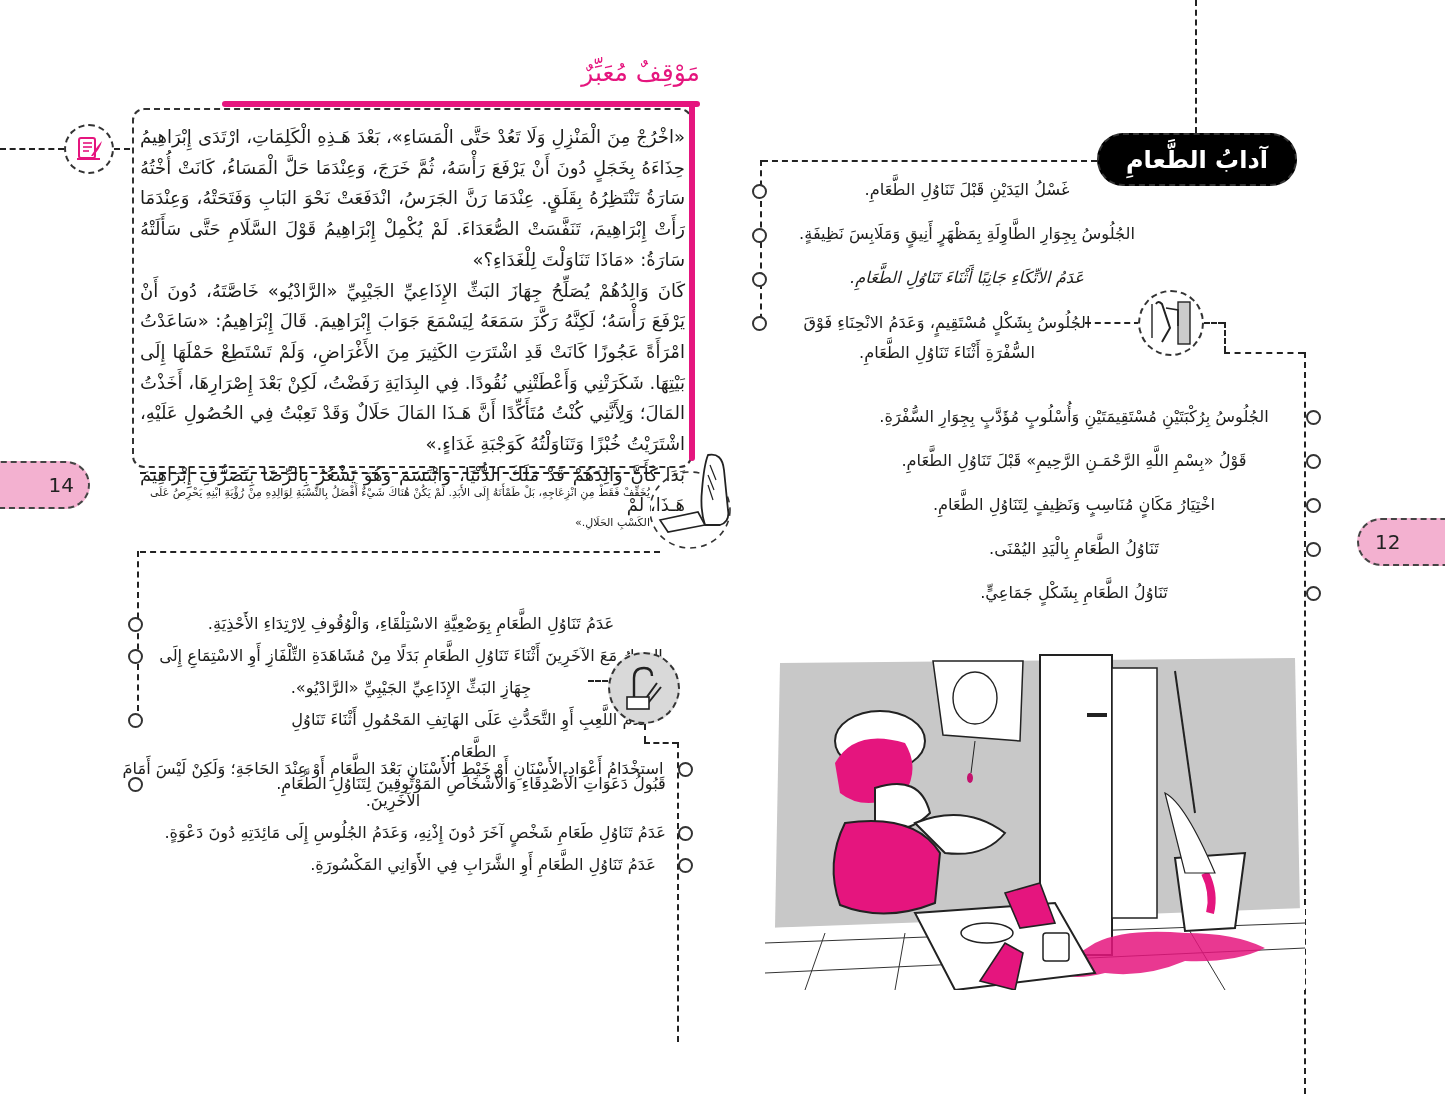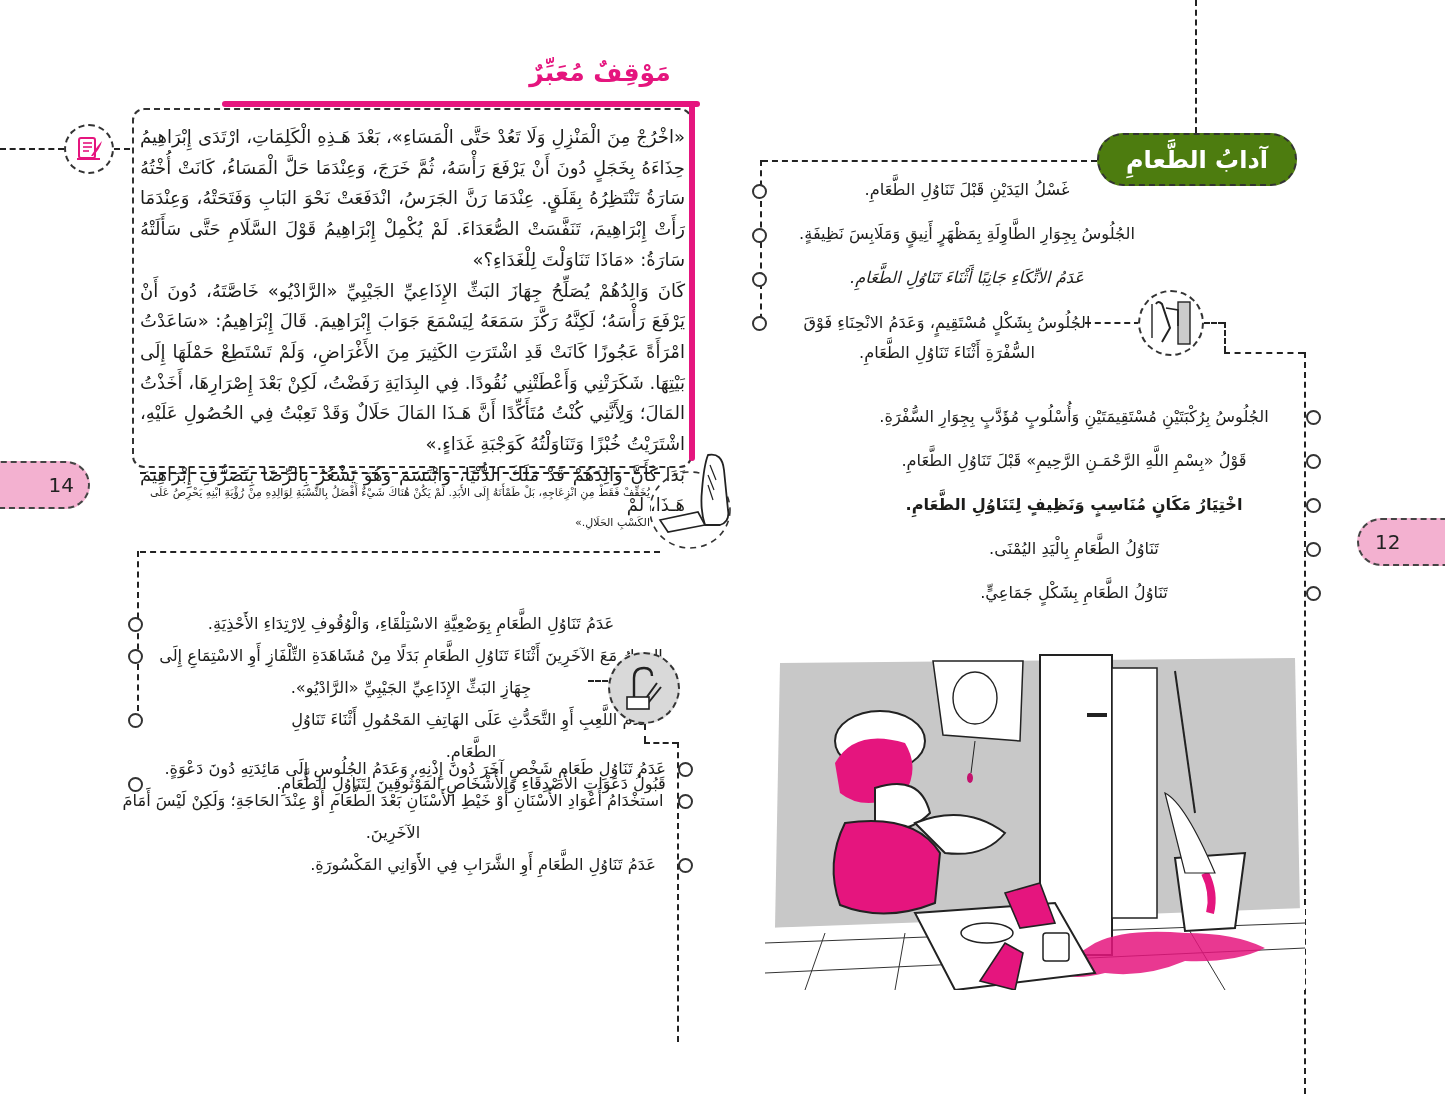--- a/index.html
+++ b/index.html
@@ -8,21 +8,21 @@
 
     .dash { position: absolute; border: 0 dashed #222; }
     .dash-h { border-top-width: 2px; height: 0; }
     .dash-v { border-left-width: 2px; width: 0; }
 
     .rtl { direction: rtl; text-align: center; }
 
     
     .story-title {
       position: absolute; left: 500px; top: 58px; width: 200px; height: 40px;
-      color: #e5157e; font-size: 25px; font-weight: bold; text-align: center; direction: rtl;
+      color: #e5157e; font-size: 25px; font-weight: normal; text-align: right; direction: rtl;
     }
     .story-box {
       position: absolute; left: 132px; top: 108px; width: 560px; height: 360px;
       border: 2px dashed #333; border-radius: 12px; background: #fff;
     }
     .story-accent-top {
       position: absolute; left: 222px; top: 101px; width: 478px; height: 6px;
       background: #e5157e; border-radius: 3px;
     }
     .story-accent-right {
@@ -51,21 +51,21 @@
     }
 
     .bullet-list { position: absolute; direction: rtl; }
     .bullet-dot {
       position: absolute; right: 0; top: 9px; width: 15px; height: 15px;
       border: 2px solid #333; border-radius: 50%; background: #fff;
     }
 
     .adab-pill {
       position: absolute; left: 1097px; top: 133px; width: 200px; height: 53px;
-      background: #4d7c0f; border: 2px dashed #333; border-radius: 26px;
+      background: #000000; border: 2px dashed #333; border-radius: 26px;
       color: #fff; font-size: 24px; font-weight: bold; display: flex;
       align-items: center; justify-content: center; direction: rtl;
     }
 
     .illustration {
       position: absolute; left: 765px; top: 643px; width: 540px; height: 347px;
       overflow: hidden;
     }
   </style>
 </head>
@@ -148,25 +148,25 @@
 </div>
 <div class="dash dash-h" style="left:588px;top:680px;width:20px;"></div>
 <div class="dash dash-v" style="left:644px;top:724px;height:18px;"></div>
 <div class="dash dash-h" style="left:644px;top:742px;width:34px;"></div>
 
 <div class="dash dash-v" style="left:677px;top:742px;height:300px;"></div>
 
 <div style="position:absolute;left:300px;top:753px;width:390px;">
   <div style="position:relative;padding-right:24px;">
     <span class="bullet-dot" style="right:-3px;"></span>
-    <p class="rtl" style="font-size:16.2px;line-height:32px;white-space:nowrap;direction:rtl;text-align:right;margin-left:-180px;">عَدَمُ تَنَاوُلِ طَعَامِ شَخْصٍ آخَرَ دُونَ إِذْنِهِ، وَعَدَمُ الجُلُوسِ إِلَى مَائِدَتِهِ دُونَ دَعْوَةٍ.</p>
+    <p class="rtl" style="font-size:16.2px;line-height:32px;margin-left:-180px;">استخْدَامُ أَعْوَادِ الأَسْنَانِ أَوْ خَيْطِ الأَسْنَانِ بَعْدَ الطَّعَامِ أَوْ عِنْدَ الحَاجَةِ؛ وَلَكِنْ لَيْسَ أَمَامَ الآخَرِينَ.</p>
   </div>
   <div style="position:relative;padding-right:24px;">
     <span class="bullet-dot" style="right:-3px;"></span>
-    <p class="rtl" style="font-size:16.2px;line-height:32px;margin-left:-180px;">استخْدَامُ أَعْوَادِ الأَسْنَانِ أَوْ خَيْطِ الأَسْنَانِ بَعْدَ الطَّعَامِ أَوْ عِنْدَ الحَاجَةِ؛ وَلَكِنْ لَيْسَ أَمَامَ الآخَرِينَ.</p>
+    <p class="rtl" style="font-size:16.2px;line-height:32px;white-space:nowrap;direction:rtl;text-align:right;margin-left:-180px;">عَدَمُ تَنَاوُلِ طَعَامِ شَخْصٍ آخَرَ دُونَ إِذْنِهِ، وَعَدَمُ الجُلُوسِ إِلَى مَائِدَتِهِ دُونَ دَعْوَةٍ.</p>
   </div>
   <div style="position:relative;padding-right:24px;">
     <span class="bullet-dot" style="right:-3px;"></span>
     <p class="rtl" style="font-size:16.2px;line-height:32px;">عَدَمُ تَنَاوُلِ الطَّعَامِ أَوِ الشَّرَابِ فِي الأَوَانِي المَكْسُورَةِ.</p>
   </div>
 </div>
 
 <div class="dash dash-v" style="left:1195px;top:0;height:133px;"></div>
 
 <div class="adab-pill">آدابُ الطَّعامِ</div>
@@ -209,21 +209,21 @@
 
 <div style="position:absolute;left:860px;top:400px;width:454px;">
   <div style="position:relative;padding-right:26px;height:44px;">
     <span class="bullet-dot" style="right:-7px;top:10px;"></span>
     <p class="rtl" style="font-size:16.2px;line-height:34px;">الجُلُوسُ بِرُكْبَتَيْنِ مُسْتَقِيمَتَيْنِ وَأُسْلُوبٍ مُؤَدَّبٍ بِجِوَارِ السُّفْرَةِ.</p>
   </div>
   <div style="position:relative;padding-right:26px;height:44px;">
     <span class="bullet-dot" style="right:-7px;top:10px;"></span>
     <p class="rtl" style="font-size:16.2px;line-height:34px;">قَوْلُ «بِسْمِ اللَّهِ الرَّحْمَـنِ الرَّحِيمِ» قَبْلَ تَنَاوُلِ الطَّعَامِ.</p>
   </div>
-  <div style="position:relative;padding-right:26px;height:44px;font-weight:bold;">
+  <div style="position:relative;padding-right:26px;height:44px;">
     <span class="bullet-dot" style="right:-7px;top:10px;"></span>
     <p class="rtl" style="font-size:16.2px;line-height:34px;">اخْتِيَارُ مَكَانٍ مُنَاسِبٍ وَنَظِيفٍ لِتَنَاوُلِ الطَّعَامِ.</p>
   </div>
   <div style="position:relative;padding-right:26px;height:44px;">
     <span class="bullet-dot" style="right:-7px;top:10px;"></span>
     <p class="rtl" style="font-size:16.2px;line-height:34px;">تَنَاوُلُ الطَّعَامِ بِالْيَدِ اليُمْنَى.</p>
   </div>
   <div style="position:relative;padding-right:26px;height:44px;">
     <span class="bullet-dot" style="right:-7px;top:10px;"></span>
     <p class="rtl" style="font-size:16.2px;line-height:34px;">تَنَاوُلُ الطَّعَامِ بِشَكْلٍ جَمَاعِيٍّ.</p>

